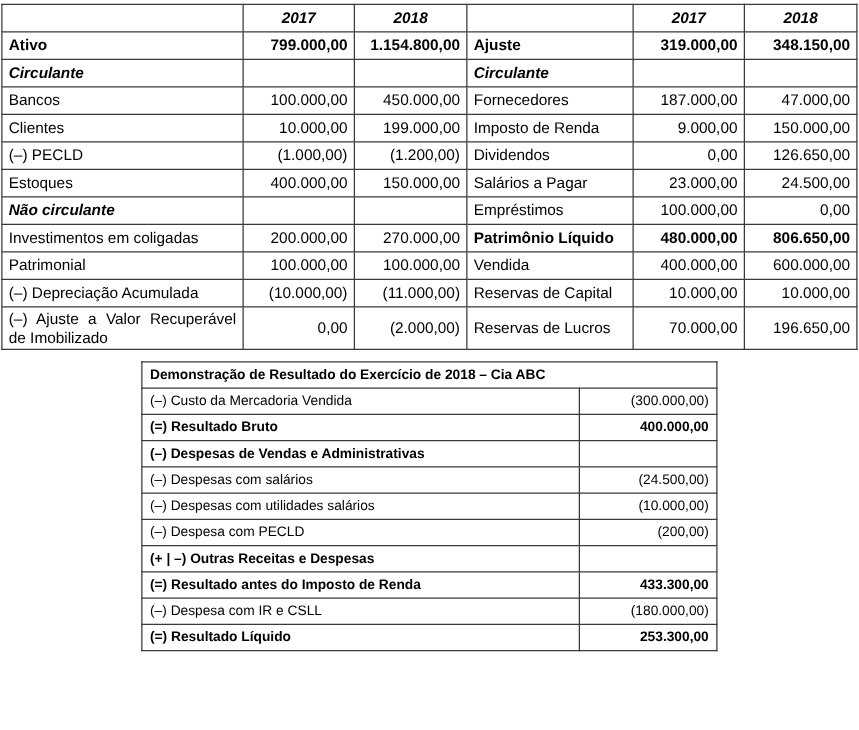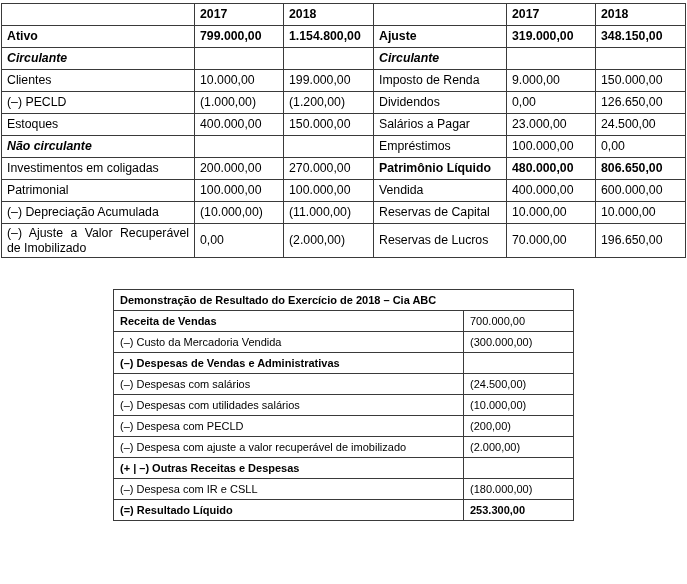--- a/index.html
+++ b/index.html
@@ -39,22 +39,22 @@
     overflow: hidden;
   }
   
   .bs .c-lbl-a { width: 193px; }
   .bs .c-v1    { width: 89px;  }
   .bs .c-v2    { width: 90px;  }
   .bs .c-lbl-p { width: 133px; }
   .bs .c-v3    { width: 89px;  }
   .bs .c-v4    { width: 90px;  }
 
-  .num      { text-align: left; }
-  .hdr-year { text-align: left; font-weight: bold; }
+  .num      { text-align: right; }
+  .hdr-year { text-align: center; font-weight: bold; font-style: italic; }
   .bold     { font-weight: bold; }
   .ital     { font-style: italic; font-weight: bold; }
 
   
   .justify-cell {
     white-space: normal !important;
     text-align: justify;
     text-align-last: left;
     line-height: 1.18;
     padding-top: 3px;
@@ -121,20 +121,28 @@
         </tr>
         <tr>
           <td class="ital">Circulante</td>
           <td class="num"></td>
           <td class="num"></td>
           <td class="ital">Circulante</td>
           <td class="num"></td>
           <td class="num"></td>
         </tr>
         <tr>
+          <td>Bancos</td>
+          <td class="num">100.000,00</td>
+          <td class="num">450.000,00</td>
+          <td>Fornecedores</td>
+          <td class="num">187.000,00</td>
+          <td class="num">47.000,00</td>
+        </tr>
+        <tr>
           <td>Clientes</td>
           <td class="num">10.000,00</td>
           <td class="num">199.000,00</td>
           <td>Imposto de Renda</td>
           <td class="num">9.000,00</td>
           <td class="num">150.000,00</td>
         </tr>
         <tr>
           <td>(–) PECLD</td>
           <td class="num">(1.000,00)</td>
@@ -198,51 +206,51 @@
 <div class="dre-wrap">
   <table class="dre">
     <colgroup>
         <col class="c-desc">
         <col class="c-val">
       </colgroup>
     <tbody>
       <tr>
         <td colspan="2" class="title-cell">Demonstração de Resultado do Exercício de 2018 – Cia ABC</td>
       </tr>
-    <tr>
-          <td class="bold">Receita de Vendas</td>
-          <td class="num">700.000,00</td>
-        </tr>
         <tr>
           <td class="">(–) Custo da Mercadoria Vendida</td>
           <td class="num">(300.000,00)</td>
         </tr>
         <tr>
+          <td class="bold">(=) Resultado Bruto</td>
+          <td class="num bold">400.000,00</td>
+        </tr>
+        <tr>
           <td class="bold">(–) Despesas de Vendas e Administrativas</td>
           <td class="num"></td>
         </tr>
         <tr>
           <td class="">(–) Despesas com salários</td>
           <td class="num">(24.500,00)</td>
         </tr>
         <tr>
           <td class="">(–) Despesas com utilidades salários</td>
           <td class="num">(10.000,00)</td>
         </tr>
         <tr>
           <td class="">(–) Despesa com PECLD</td>
           <td class="num">(200,00)</td>
         </tr>
         <tr>
-          <td class="">(–) Despesa com ajuste a valor recuperável de imobilizado</td>
-          <td class="num">(2.000,00)</td>
-        </tr>
-        <tr>
           <td class="bold">(+ | –) Outras Receitas e Despesas</td>
           <td class="num"></td>
+        </tr>
+        <tr>
+          <td class="bold">(=) Resultado antes do Imposto de Renda</td>
+          <td class="num bold">433.300,00</td>
         </tr>
         <tr>
           <td class="">(–) Despesa com IR e CSLL</td>
           <td class="num">(180.000,00)</td>
         </tr>
         <tr>
           <td class="bold">(=) Resultado Líquido</td>
           <td class="num bold">253.300,00</td>
         </tr>
       </tbody>

